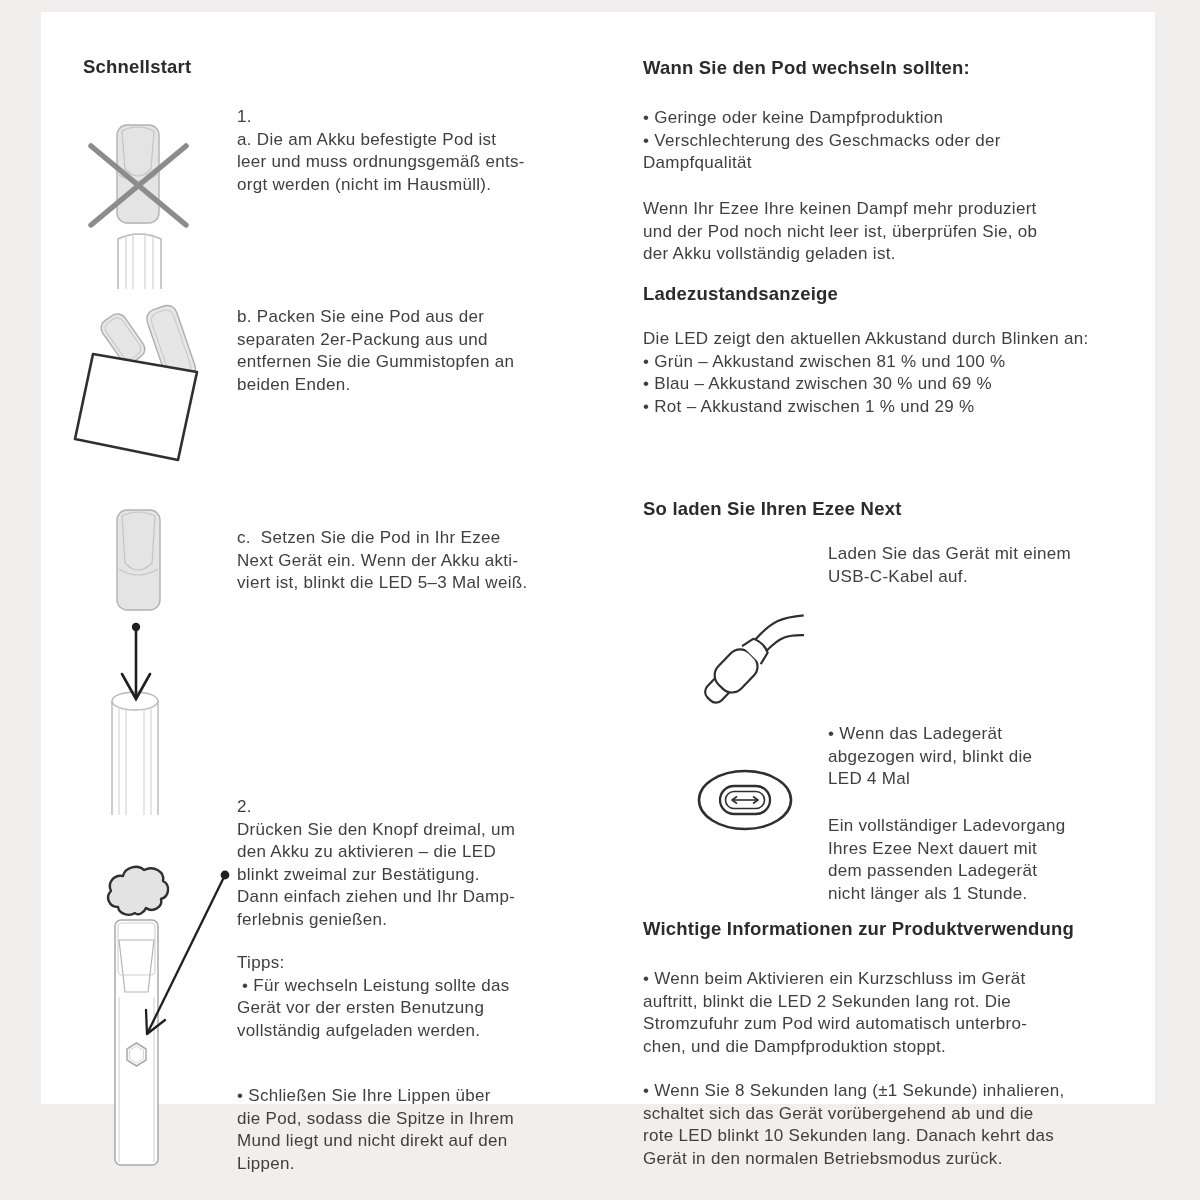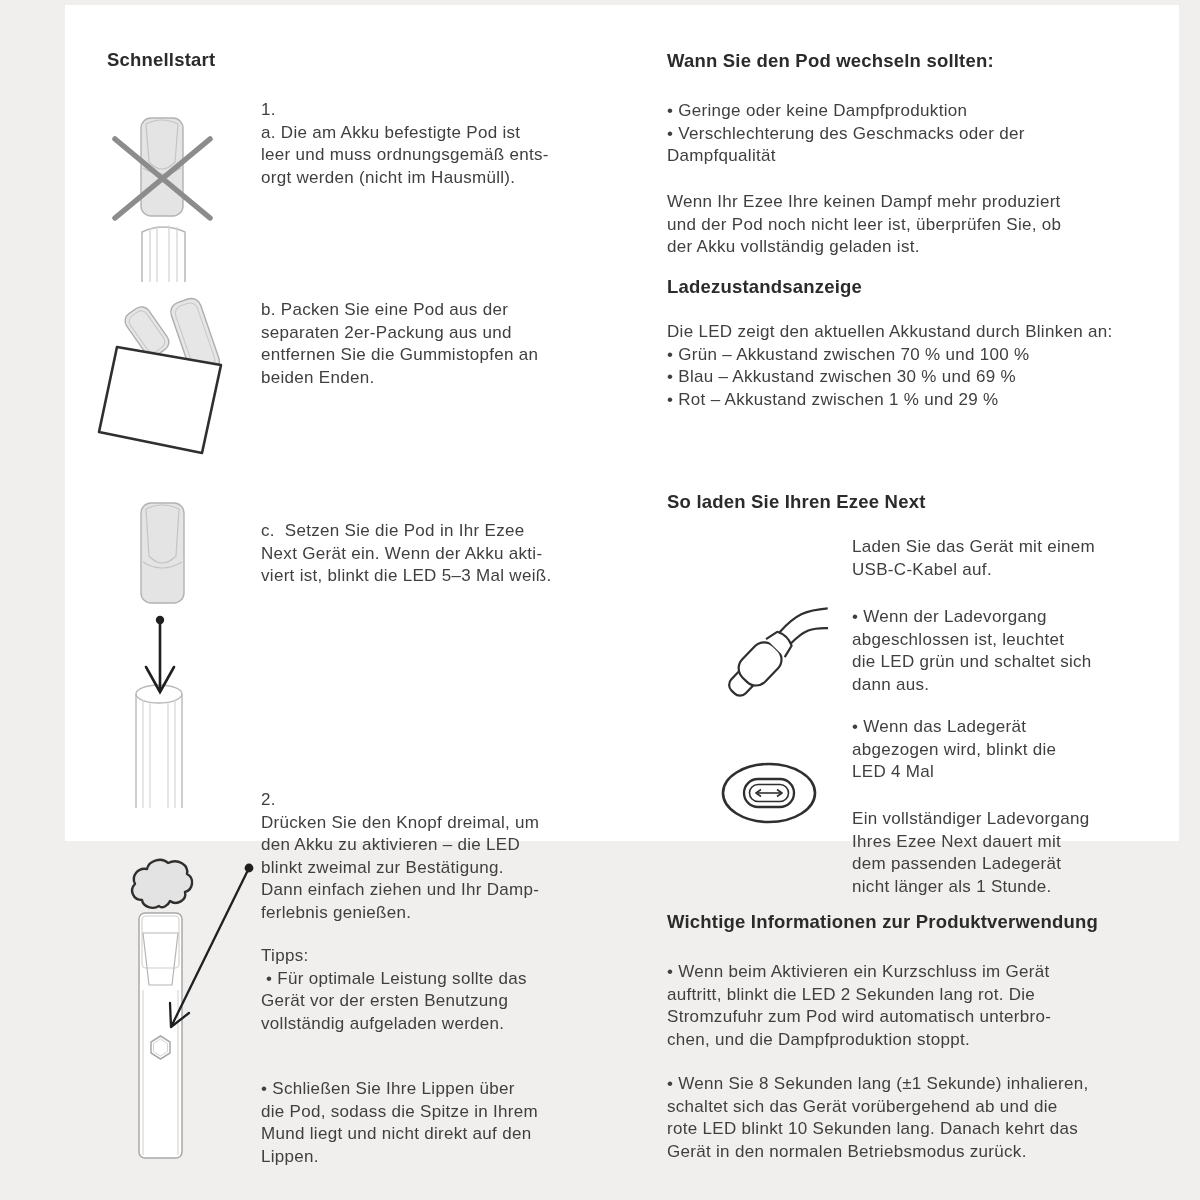--- a/index.html
+++ b/index.html
@@ -3,23 +3,22 @@
 <meta charset="utf-8">
 <style>
   html,body{margin:0;padding:0;}
   body{
     width:1200px;height:1200px;
     background:#f0efed;
     font-family:"Liberation Sans", sans-serif;
     position:relative;overflow:hidden;
   }
   .page{
-    position:absolute;left:41px;top:5px;width:1114px;height:836px;
+    position:absolute;left:41px;top:12px;width:1114px;height:1092px;
     background:#ffffff;
-    margin-left:24px;
   }
   .tx{
     position:absolute;
     font-size:17px;line-height:22.5px;letter-spacing:0.3px;
     color:#3f3f3f;white-space:pre;
   }
   .hd{
     position:absolute;
     font-size:18.5px;line-height:23px;letter-spacing:0.2px;
     font-weight:700;color:#2b2b2b;white-space:pre;
@@ -43,47 +42,43 @@
   <div class="tx" style="left:196px;top:515px">c.  Setzen Sie die Pod in Ihr Ezee
 Next Gerät ein. Wenn der Akku akti-
 viert ist, blinkt die LED 5–3 Mal weiß.</div>
   <div class="tx" style="left:196px;top:784px">2.
 Drücken Sie den Knopf dreimal, um
 den Akku zu aktivieren – die LED
 blinkt zweimal zur Bestätigung.
 Dann einfach ziehen und Ihr Damp-
 ferlebnis genießen.</div>
   <div class="tx" style="left:196px;top:940px">Tipps:
- • Für optimale Leistung sollte das
+ • Für wechseln Leistung sollte das
 Gerät vor der ersten Benutzung
 vollständig aufgeladen werden.</div>
   <div class="tx" style="left:196px;top:1073px">• Schließen Sie Ihre Lippen über
 die Pod, sodass die Spitze in Ihrem
 Mund liegt und nicht direkt auf den
 Lippen.</div>
 
   <div class="hd" style="left:602px;top:44px">Wann Sie den Pod wechseln sollten:</div>
   <div class="tx" style="left:602px;top:95px">• Geringe oder keine Dampfproduktion
 • Verschlechterung des Geschmacks oder der
 Dampfqualität</div>
   <div class="tx" style="left:602px;top:186px">Wenn Ihr Ezee Ihre keinen Dampf mehr produziert
 und der Pod noch nicht leer ist, überprüfen Sie, ob
 der Akku vollständig geladen ist.</div>
   <div class="hd" style="left:602px;top:270px">Ladezustandsanzeige</div>
   <div class="tx" style="left:602px;top:316px">Die LED zeigt den aktuellen Akkustand durch Blinken an:
-• Grün – Akkustand zwischen 70 % und 100 %
+• Grün – Akkustand zwischen 81 % und 100 %
 • Blau – Akkustand zwischen 30 % und 69 %
 • Rot – Akkustand zwischen 1 % und 29 %</div>
   <div class="hd" style="left:602px;top:485px">So laden Sie Ihren Ezee Next</div>
   <div class="tx" style="left:787px;top:531px">Laden Sie das Gerät mit einem
 USB-C-Kabel auf.</div>
-  <div class="tx" style="left:787px;top:601px">• Wenn der Ladevorgang
-abgeschlossen ist, leuchtet
-die LED grün und schaltet sich
-dann aus.</div>
   <div class="tx" style="left:787px;top:711px">• Wenn das Ladegerät
 abgezogen wird, blinkt die
 LED 4 Mal</div>
   <div class="tx" style="left:787px;top:803px">Ein vollständiger Ladevorgang
 Ihres Ezee Next dauert mit
 dem passenden Ladegerät
 nicht länger als 1 Stunde.</div>
   <div class="hd" style="left:602px;top:905px">Wichtige Informationen zur Produktverwendung</div>
   <div class="tx" style="left:602px;top:956px">• Wenn beim Aktivieren ein Kurzschluss im Gerät
 auftritt, blinkt die LED 2 Sekunden lang rot. Die

